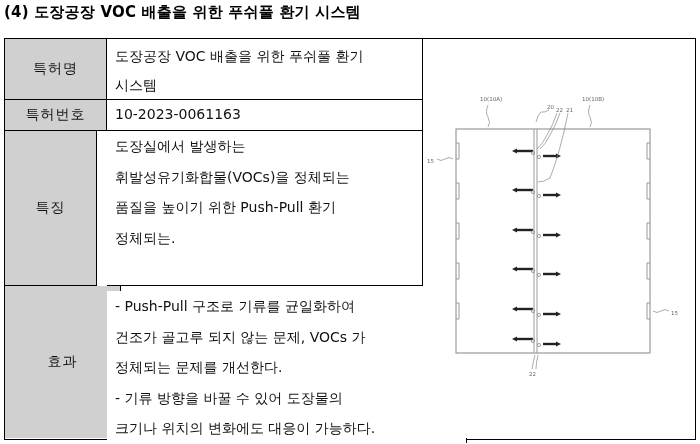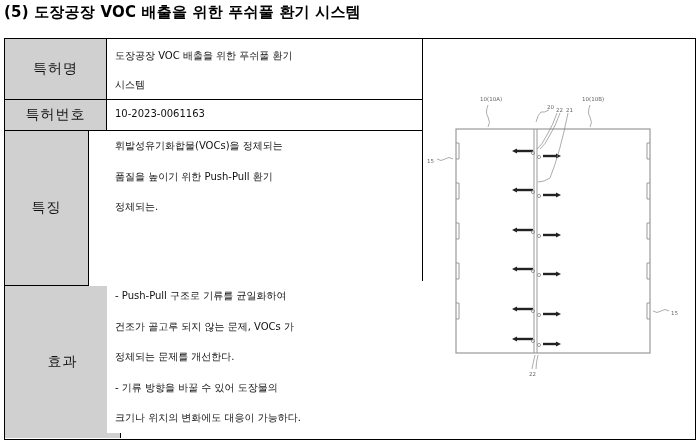--- a/index.html
+++ b/index.html
@@ -46,71 +46,72 @@
       display: flex;
       align-items: center;
       justify-content: center;
       font-size: 14px;
       letter-spacing: 1px;
       color: #111;
     }
     .content {
       background: #fff;
       padding: 2px 0 0 8px;
-      font-size: 10px;
+      font-size: 14px;
       line-height: 30.5px;
       color: #111;
       white-space: nowrap;
     }
     .content .line { display: block; }
     .imgcell {
       background: #fff;
       border-bottom: none;
       border-right: none;
     }
     .last-row { border-bottom: none; }
     svg text {
       font-family: "DejaVu Sans", sans-serif;
     }
   </style>
 </head>
 <body>
 
-<div class="title">(5) 도장공장 VOC 배출을 위한 푸쉬풀 환기 시스템</div>
+<div class="title">(4) 도장공장 VOC 배출을 위한 푸쉬풀 환기 시스템</div>
 
 <div class="tbl">
 
   <div class="cell label" style="left:0;top:0;width:102px;height:61px;">
     <span>특허명</span>
   </div>
   <div class="cell content" style="left:102px;top:0;width:316px;height:61px;">
     <span class="line">도장공장 VOC 배출을 위한 푸쉬풀 환기</span>
     <span class="line" style="margin-top:-2px;">시스템</span>
   </div>
 
   <div class="cell label" style="left:0;top:61px;width:102px;height:31px;">
     <span>특허번호</span>
   </div>
   <div class="cell content" style="left:102px;top:61px;width:316px;height:31px;line-height:28px;padding-top:0;">
     <span class="line">10-2023-0061163</span>
   </div>
 
-  <div class="cell label" style="left:0;top:92px;width:84px;height:155px;">
+  <div class="cell label" style="left:0;top:92px;width:92px;height:155px;">
     <span>특징</span>
   </div>
   <div class="cell content" style="left:102px;top:92px;width:316px;height:155px;padding-top:0;">
+    <span class="line">도장실에서 발생하는</span>
     <span class="line">휘발성유기화합물(VOCs)을 정체되는</span>
     <span class="line">품질을 높이기 위한 Push-Pull 환기</span>
     <span class="line">정체되는.</span>
   </div>
 
   <div class="cell label last-row" style="left:0;top:247px;width:116px;height:152px;">
     <span>효과</span>
   </div>
-  <div class="cell content last-row" style="left:102px;top:242px;width:360px;height:152px;padding-top:0;">
+  <div class="cell content last-row" style="left:102px;top:252px;width:360px;height:152px;padding-top:0;">
     <span class="line">- Push-Pull 구조로 기류를 균일화하여</span>
     <span class="line">건조가 골고루 되지 않는 문제, VOCs 가</span>
     <span class="line">정체되는 문제를 개선한다.</span>
     <span class="line">- 기류 방향을 바꿀 수 있어 도장물의</span>
     <span class="line">크기나 위치의 변화에도 대응이 가능하다.</span>
   </div>
 
   <div class="cell imgcell" style="left:418px;top:0;width:271px;height:399px;">
     <svg width="271" height="399" viewBox="0 0 271 399">
 

